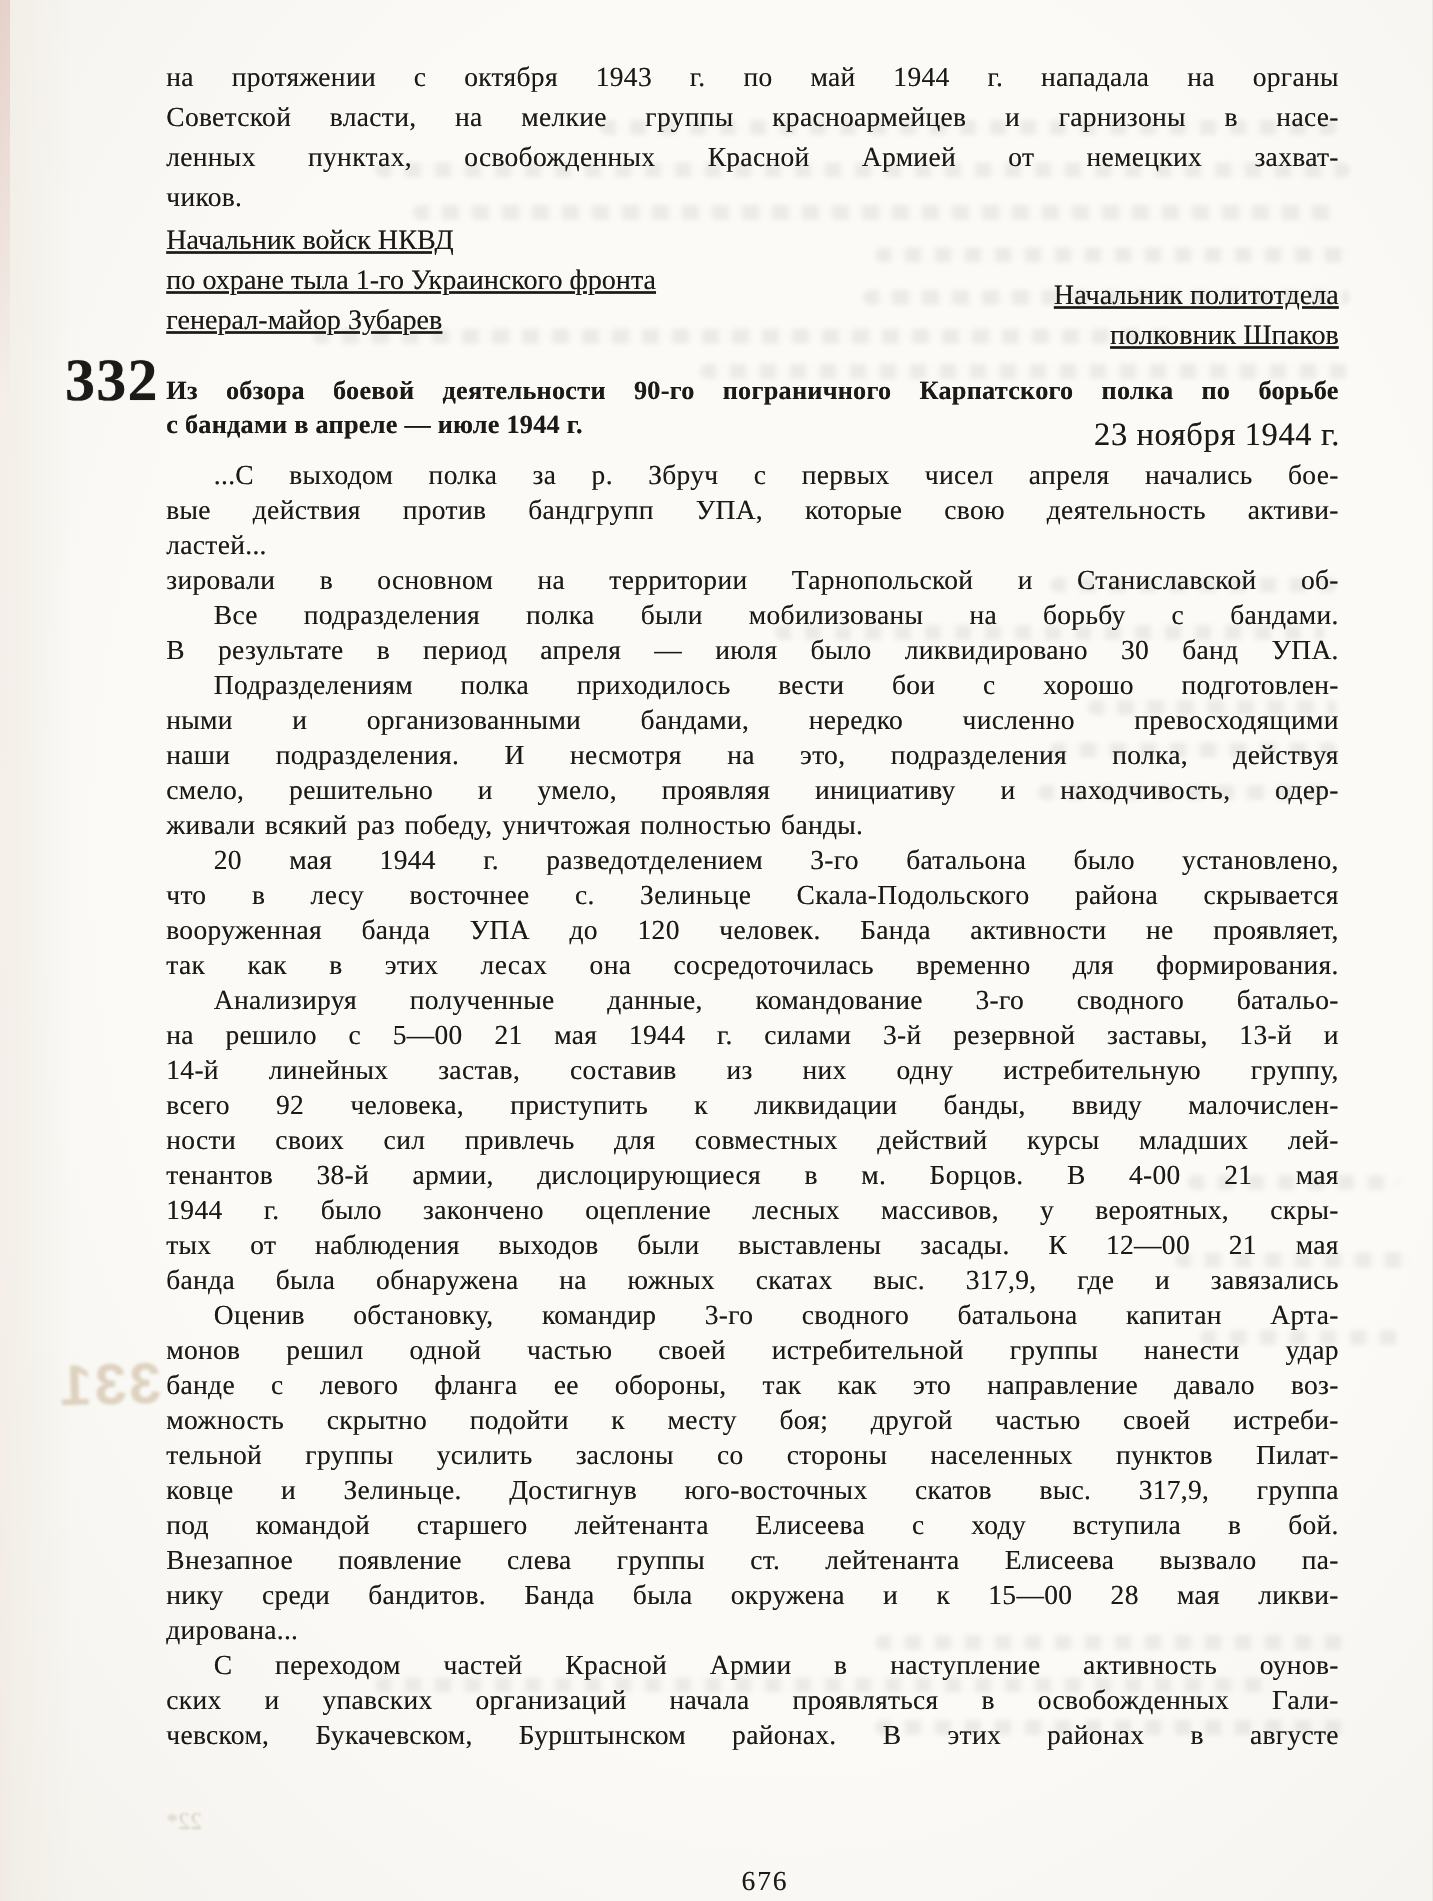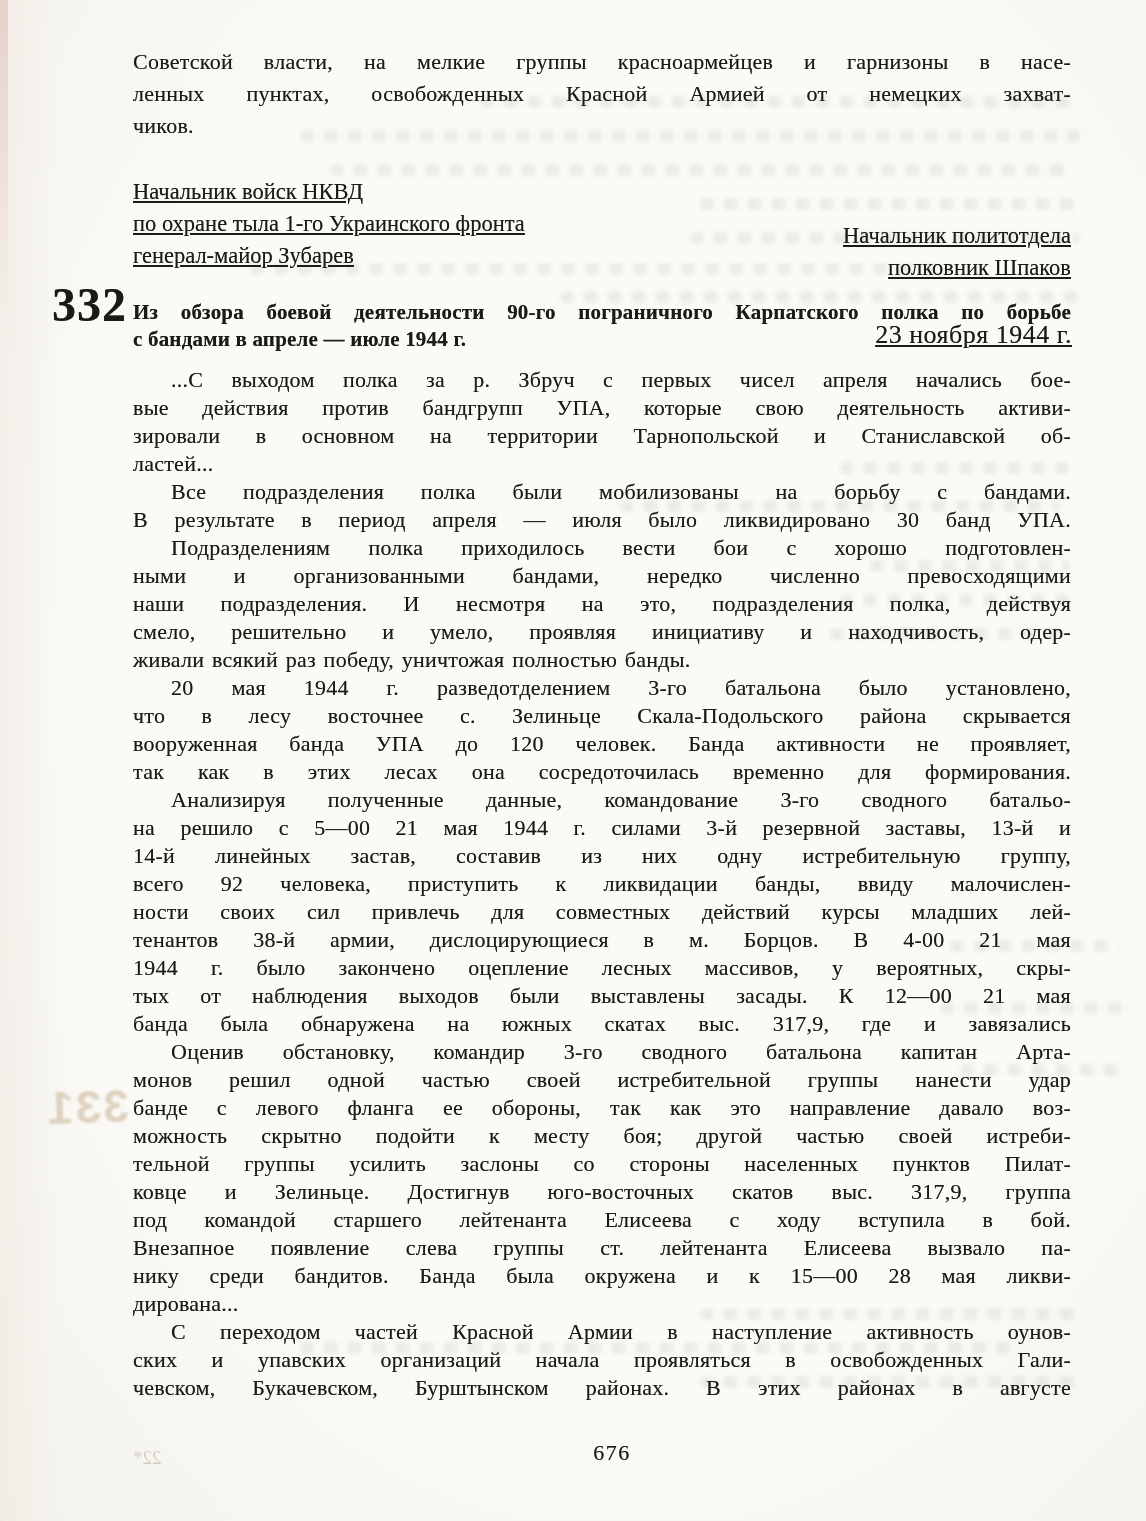--- a/index.html
+++ b/index.html
@@ -40,30 +40,29 @@
   }
   .doctitle{position:absolute;left:133px;top:299px;width:938px;font-weight:700;}
   .title-ln{
     height:27px;line-height:27px;font-size:21px;
     text-align:justify;text-align-last:justify;letter-spacing:0.2px;
     white-space:nowrap;
     text-shadow:0 0 0.5px rgba(20,18,15,0.6);
   }
   .title-ln.last{text-align-last:left;}
   .docdate{
-    position:absolute;right:74px;top:320px;
+    position:absolute;right:74px;top:333px;
     font-size:26px;line-height:30px;letter-spacing:0.5px;
     text-shadow:0 0 0.5px rgba(20,18,15,0.55);
-    text-decoration:underline;
   }
   
   .body-col{position:absolute;left:133px;top:366px;width:938px;}
   
   .pagenum{
-    position:absolute;left:133px;top:1440px;width:958px;
+    position:absolute;left:133px;top:1492px;width:958px;
     text-align:center;font-size:22px;letter-spacing:1.5px;
     text-shadow:0 0 0.5px rgba(20,18,15,0.5);
   }
   
   .ghost-331{
     position:absolute;left:46px;top:1080px;
     font-family:"Liberation Sans","DejaVu Sans",sans-serif;
     font-size:46px;font-weight:700;letter-spacing:2px;
     color:#c7b394;opacity:0.55;
     transform:scaleX(-1) rotate(1.5deg);
@@ -115,20 +114,21 @@
       <div class="smudge" style="left: 940px; top: 1002px; width: 190px;"></div>
       <div class="smudge" style="left: 960px; top: 1064px; width: 160px;"></div>
       <div class="smudge" style="left: 700px; top: 1308px; width: 380px;"></div>
       <div class="smudge" style="left: 300px; top: 1342px; width: 720px;"></div>
       <div class="smudge" style="left: 700px; top: 1376px; width: 380px;"></div>
     </div>
   <div class="ghost-331">331</div>
   <div class="ghost-22">22*</div>
 
   <div class="cont">
+      <div class="ln">на протяжении с октября 1943 г. по май 1944 г. нападала на органы</div>
       <div class="ln">Советской власти, на мелкие группы красноармейцев и гарнизоны в насе-</div>
       <div class="ln">ленных пунктах, освобожденных Красной Армией от немецких захват-</div>
       <div class="ln last">чиков.</div>
     </div>
 
   <div class="sigs">
       <div class="sig-row">
         <span class="sig-left">Начальник войск НКВД</span>
         <span class="sig-right">Начальник политотдела</span>
       </div>
@@ -145,22 +145,22 @@
   <div class="docnum">332</div>
   <div class="doctitle">
       <div class="title-ln">Из обзора боевой деятельности 90-го пограничного Карпатского полка по борьбе</div>
       <div class="title-ln last">с бандами в апреле — июле 1944 г.</div>
     </div>
   <div class="docdate">23 ноября 1944 г.</div>
 
   <div class="body-col">
       <div class="ln first">...С выходом полка за р. Збруч с первых чисел апреля начались бое-</div>
       <div class="ln">вые действия против бандгрупп УПА, которые свою деятельность активи-</div>
+      <div class="ln last">ластей...</div>
       <div class="ln">зировали в основном на территории Тарнопольской и Станиславской об-</div>
-      <div class="ln last">ластей...</div>
       <div class="ln first">Все подразделения полка были мобилизованы на борьбу с бандами.</div>
       <div class="ln">В результате в период апреля — июля было ликвидировано 30 банд УПА.</div>
       <div class="ln first">Подразделениям полка приходилось вести бои с хорошо подготовлен-</div>
       <div class="ln">ными и организованными бандами, нередко численно превосходящими</div>
       <div class="ln">наши подразделения. И несмотря на это, подразделения полка, действуя</div>
       <div class="ln">смело, решительно и умело, проявляя инициативу и находчивость, одер-</div>
       <div class="ln last">живали всякий раз победу, уничтожая полностью банды.</div>
       <div class="ln first">20 мая 1944 г. разведотделением 3-го батальона было установлено,</div>
       <div class="ln">что в лесу восточнее с. Зелиньце Скала-Подольского района скрывается</div>
       <div class="ln">вооруженная банда УПА до 120 человек. Банда активности не проявляет,</div>

